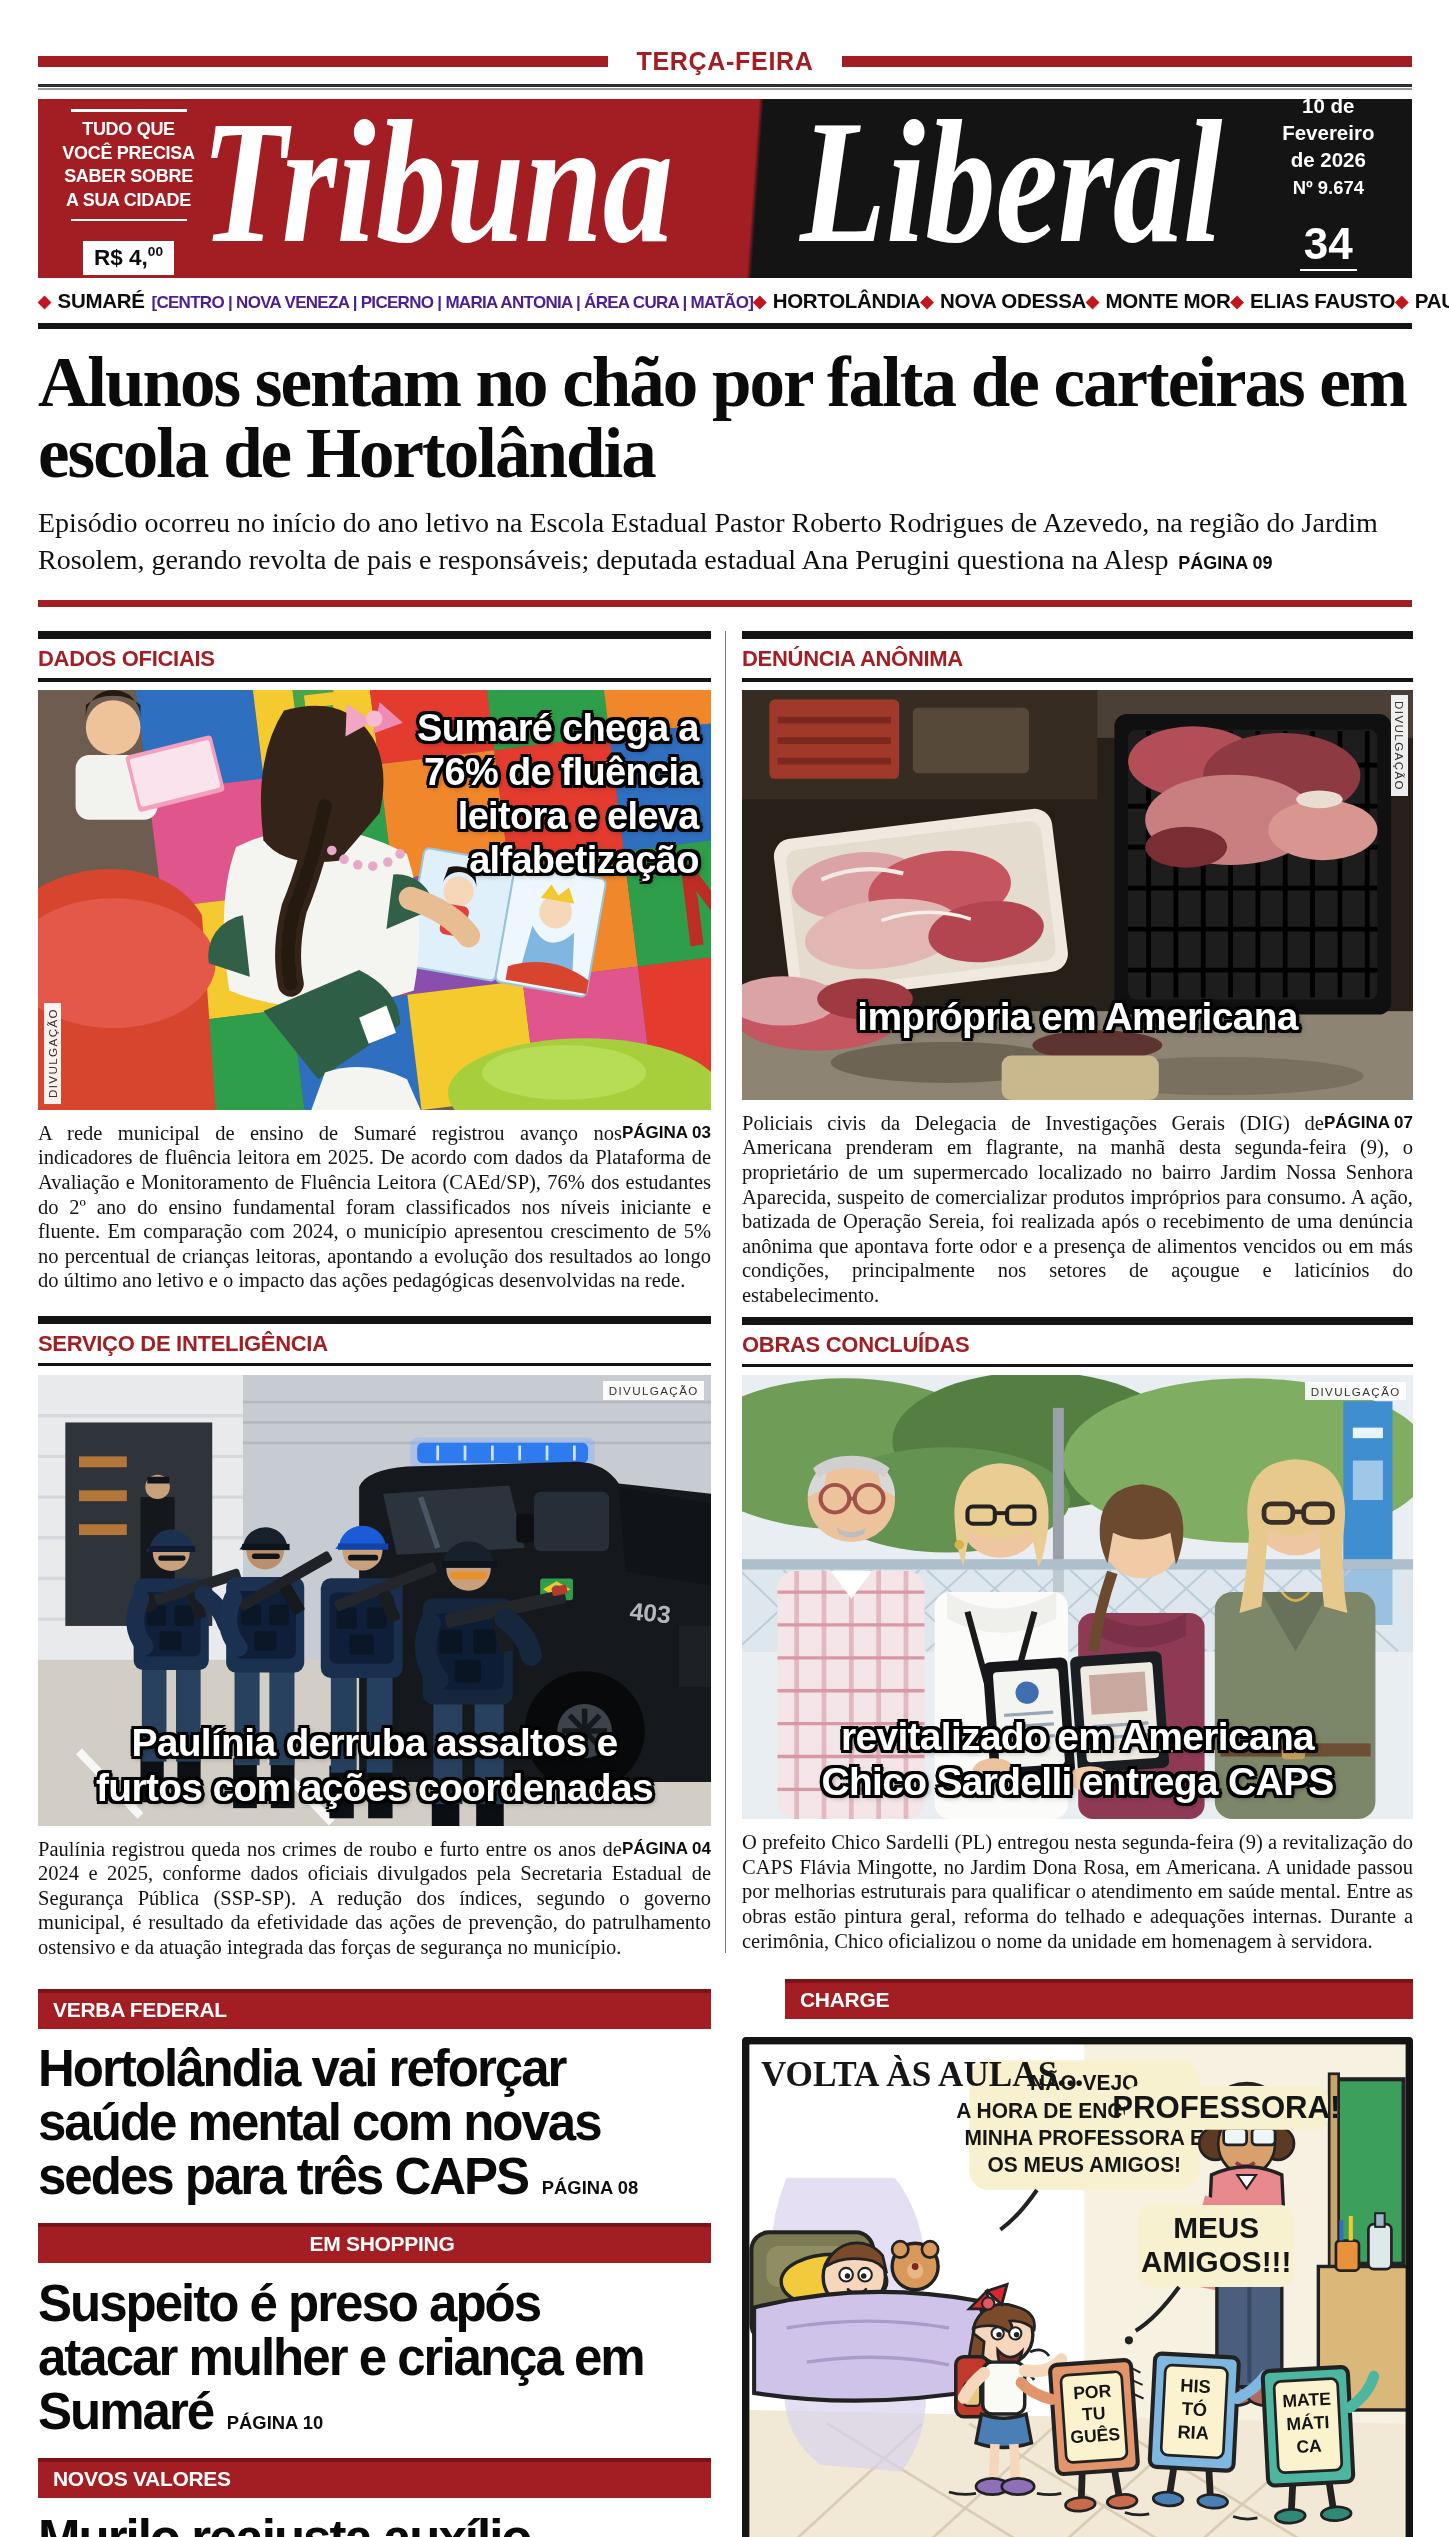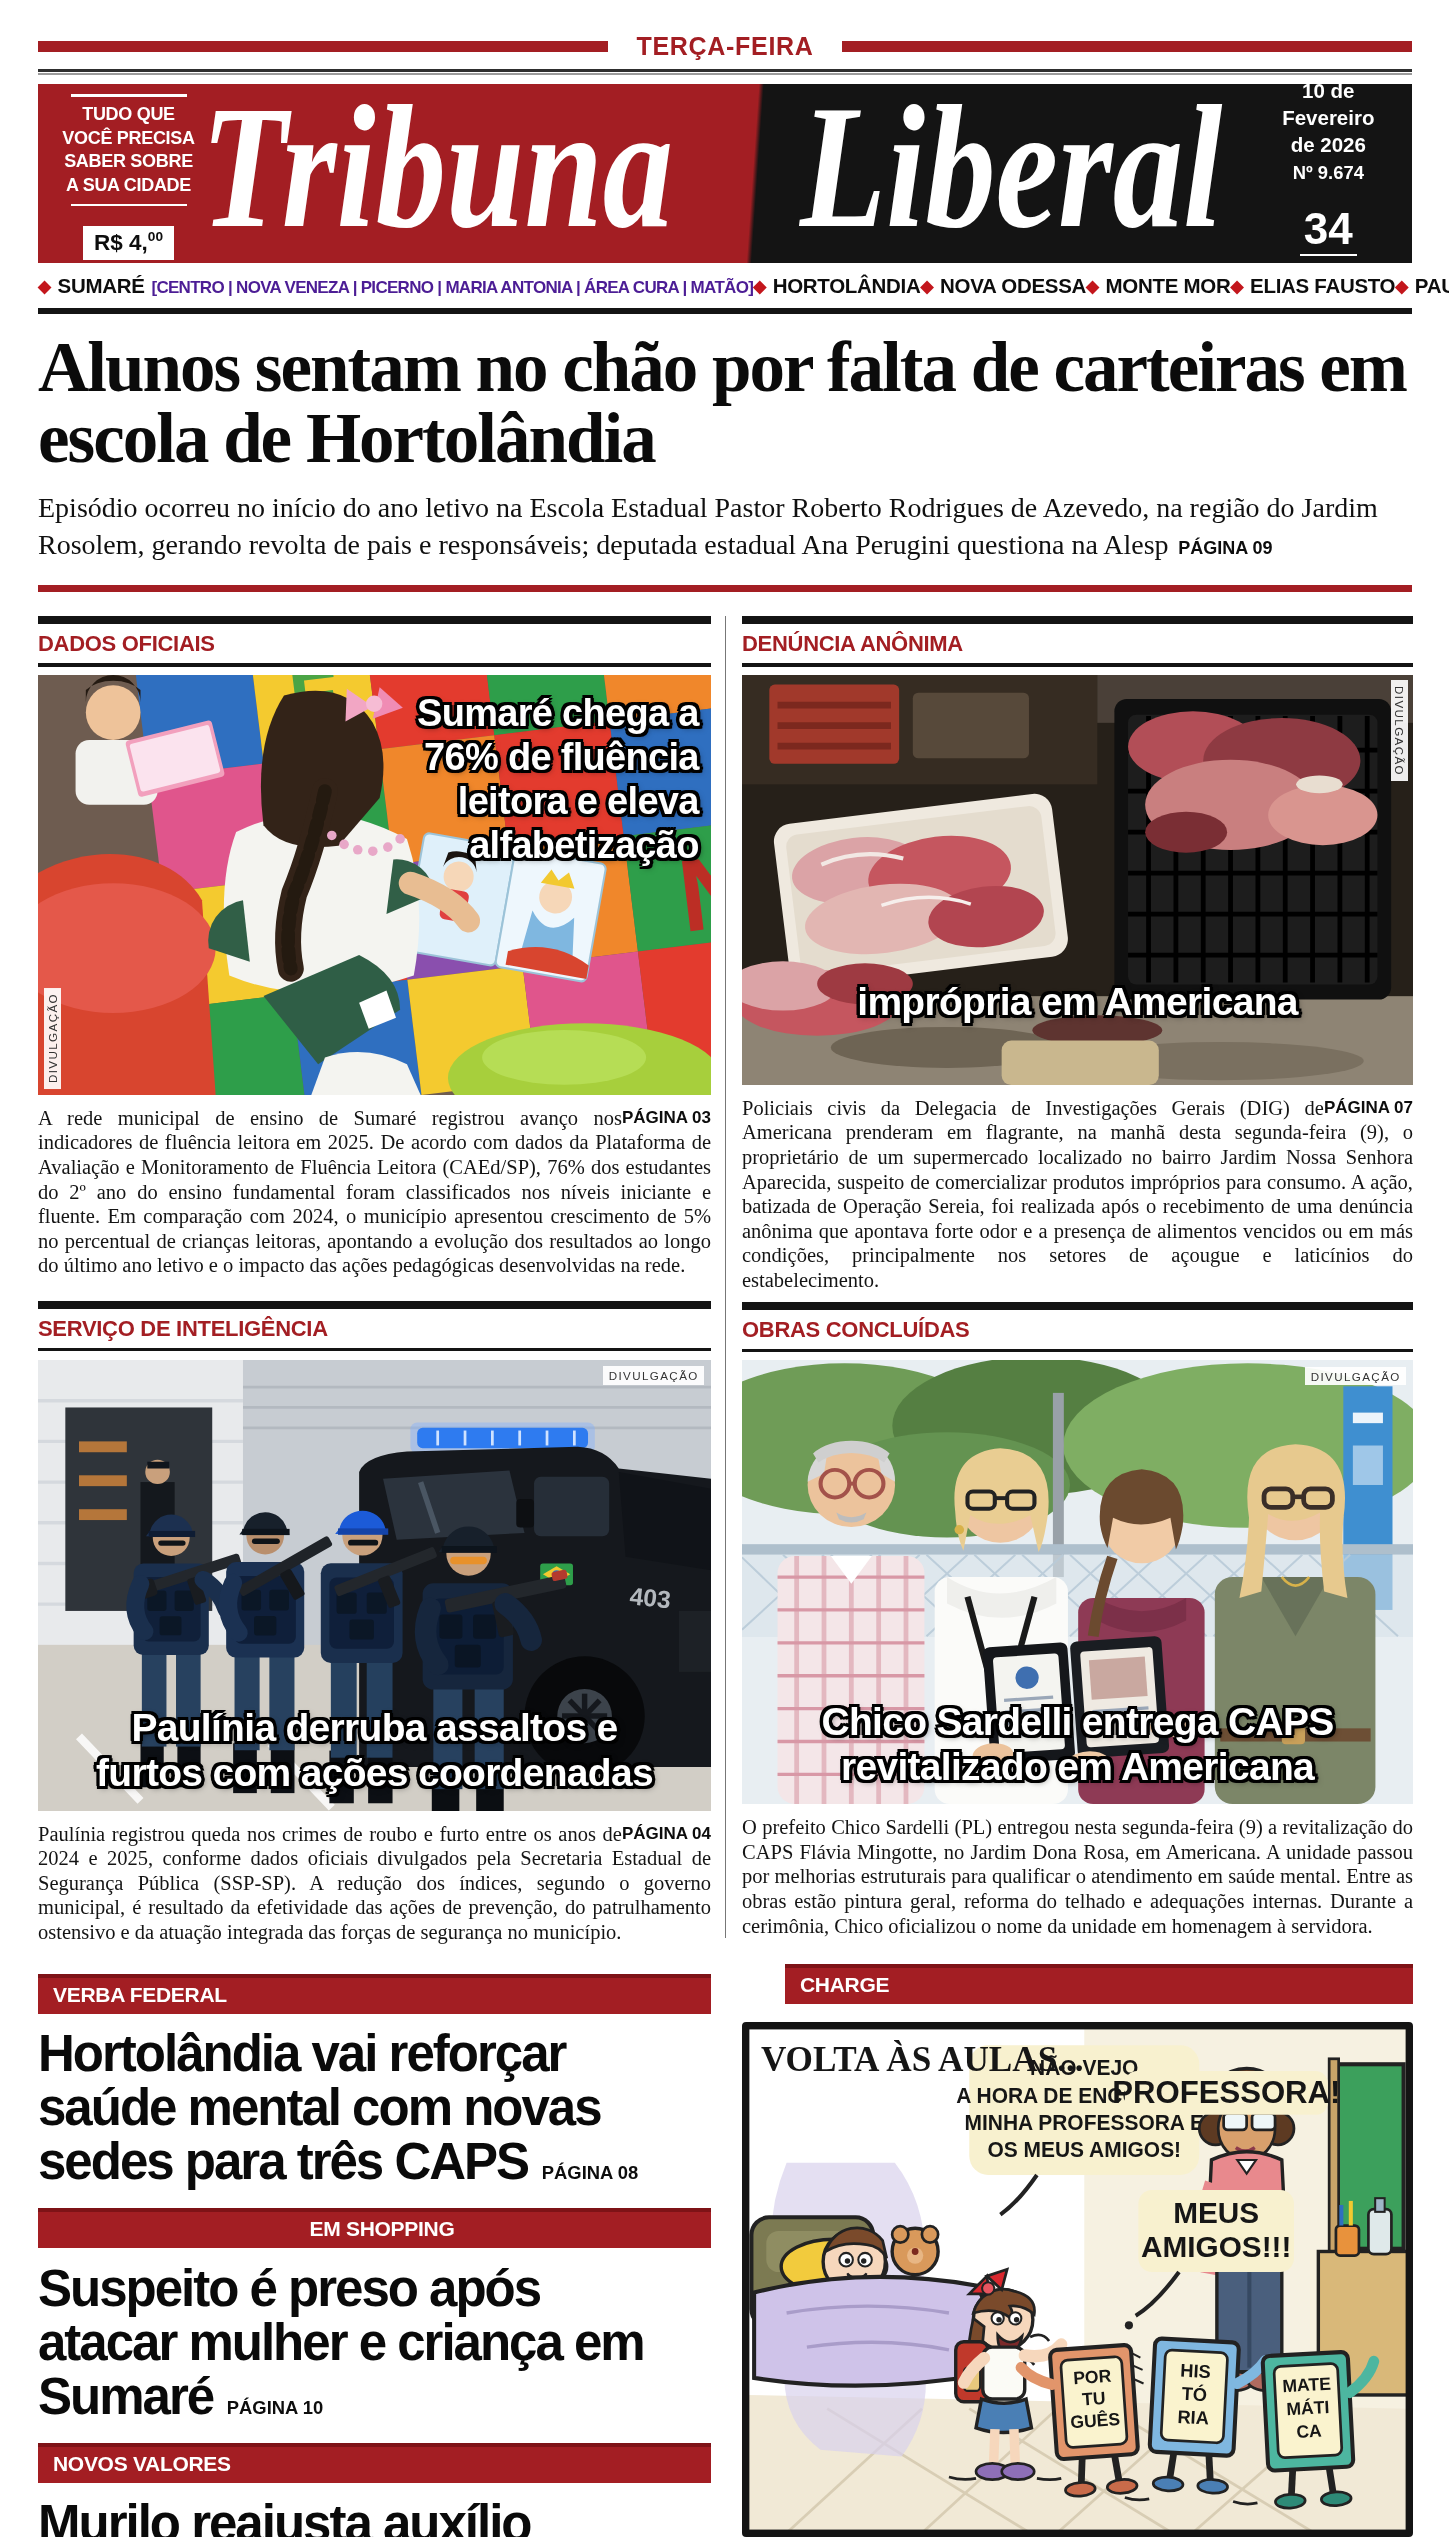--- a/index.html
+++ b/index.html
@@ -1,21 +1,21 @@
 <!DOCTYPE html>
 <html style="font-size:11px"><head>
 <meta charset="utf-8">
 <style>
   html,body{margin:0;padding:0;background:#ffffff;}
   .page{position:relative;width:1449px;height:2538px;background:#fff;overflow:hidden;
         font-family:"Liberation Sans",sans-serif;color:#111;}
   .inner{position:relative;margin:0 38px;width:1374px;}
 
   
-  .topstrip{display:flex;align-items:center;gap:28px;padding-top:32px;}
+  .topstrip{display:flex;align-items:center;gap:28px;padding-top:47px;}
   .topstrip .bar{flex:1;height:10.2px;background:#a31e23;}
   .topstrip .daylabel{font-weight:bold;font-size:25px;letter-spacing:0.7px;color:#a31e23;white-space:nowrap;}
   .topline{margin-top:8.2px;height:5.5px;
            background:linear-gradient(#2e2e2e 0 52%,#fff 52% 68%,#9b9b9b 68% 100%);}
 
   
   .masthead{position:relative;margin-top:9.6px;height:179px;
             background:linear-gradient(94deg,#a31e23 0 52%,#141414 52.35% 100%);}
   .mtitle{position:absolute;top:50%;color:#fff;font-family:"Liberation Serif",serif;
           font-style:italic;font-weight:bold;font-size:176px;line-height:1;white-space:nowrap;
@@ -633,22 +633,22 @@
               <g stroke="#9aa7b8" stroke-width="5">
                     <line x1="512" y1="536" x2="594" y2="536"></line>
                     <line x1="512" y1="554" x2="594" y2="554"></line>
                   </g>
               <ellipse cx="362" cy="592" rx="30" ry="18" fill="#ecc39c"></ellipse>
               <ellipse cx="500" cy="614" rx="32" ry="18" fill="#f1cba6"></ellipse>
               <ellipse cx="622" cy="566" rx="28" ry="17" fill="#eec6a2"></ellipse>
             </g>
           </svg>
           <div class="ovl bc">
+            <span>revitalizado em Americana</span>
             <span>Chico Sardelli entrega CAPS</span>
-            <span>revitalizado em Americana</span>
           </div>
           <div class="credit h">DIVULGAÇÃO</div>
         </div>
         <p class="body"><span>O prefeito Chico Sardelli (PL) entregou nesta segunda-feira (9) a revitalização do CAPS Flávia Mingotte, no Jardim Dona Rosa, em Americana. A unidade passou por melhorias estruturais para qualificar o atendimento em saúde mental. Entre as obras estão pintura geral, reforma do telhado e adequações internas. Durante a cerimônia, Chico oficializou o nome da unidade em homenagem à servidora.</span></p>
       </div>
 
       <div class="banner" style="margin-top:26px;margin-left:43px;">CHARGE</div>
       <div class="cartoon">
         <svg viewBox="0 0 980 742" preserveAspectRatio="none">
           <rect width="980" height="742" fill="#ffffff"></rect>

